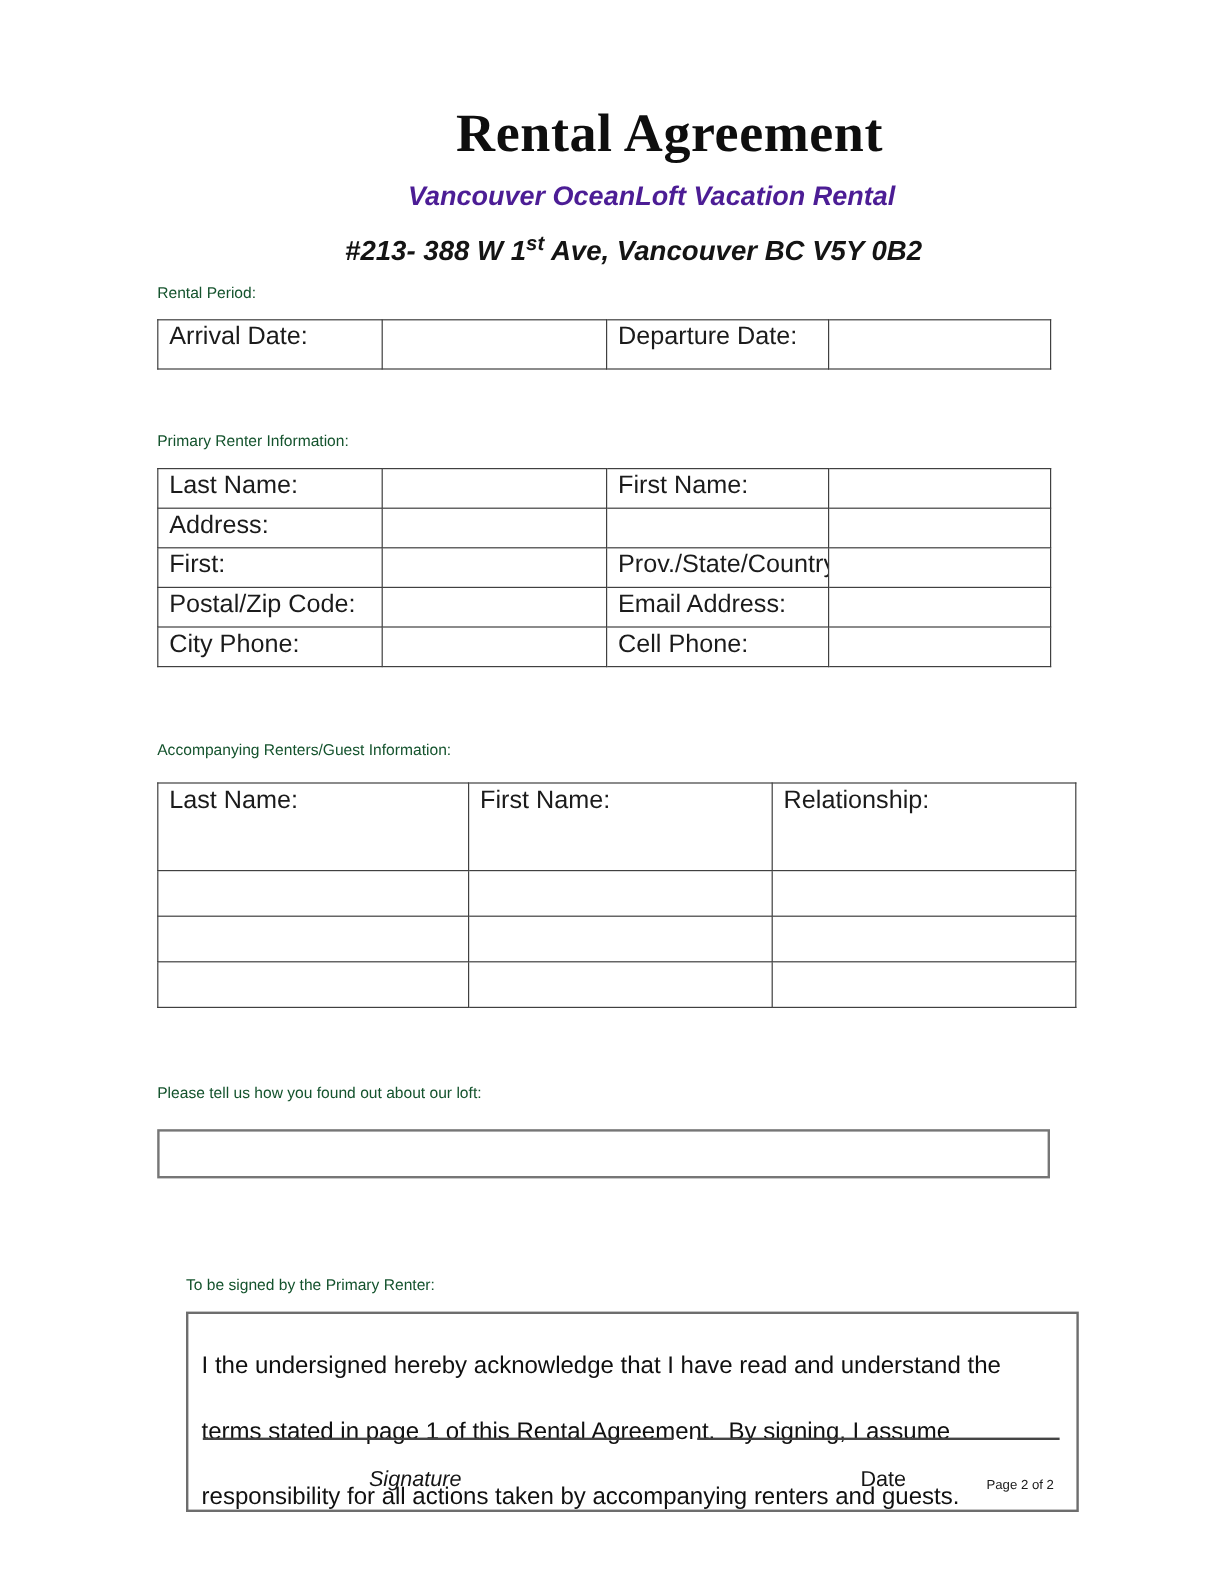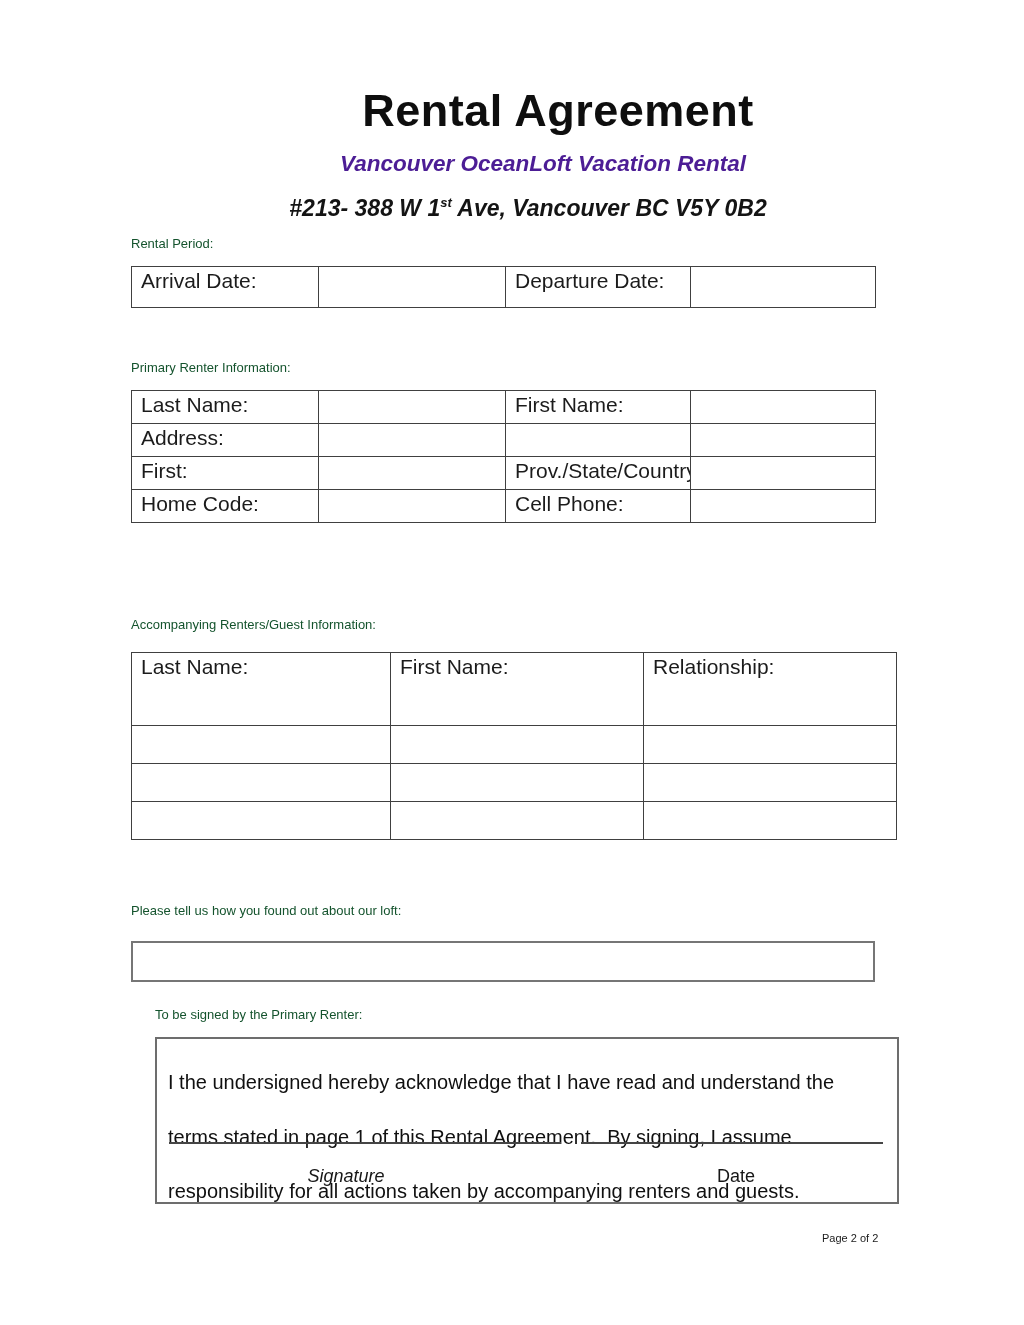--- a/index.html
+++ b/index.html
@@ -15,48 +15,49 @@
 
   
   .doc-header { position: absolute; top: 86px; left: 0; width: 100%; text-align: center; }
   .doc-title {
     margin: 0 0 0 92px;
     font-size: 45px;
     line-height: 50px;
     font-weight: bold;
     color: #0e0e0e;
     letter-spacing: 0.5px;
+    font-family: Liberation Serif, serif;
   }
   .doc-subtitle {
     margin: 15px 0 0 62px;
     font-size: 22.5px;
     line-height: 26px;
     font-weight: bold;
     font-style: italic;
     color: #4c1d95;
   }
   .doc-address {
     margin: 12px 0 0 32px;
     font-size: 23px;
     line-height: 27px;
     font-weight: bold;
     font-style: italic;
     color: #141414;
   }
-  .doc-address sup { font-size: 13px; }
+  .doc-address sup { font-size: 17px; }
 
   
   .sec { position: absolute; }
   .sec-label { font-size: 13px; line-height: 18px; margin-left: 0; color: #14532d; }
 
   #sec-rental   { left: 131px; top: 235px;  width: 744px; }
   #sec-primary  { left: 131px; top: 359px;  width: 744px; }
   #sec-accomp   { left: 131px; top: 616px;  width: 765px; }
   #sec-referral { left: 131px; top: 902px;  width: 744px; }
-  #sec-sign     { left: 131px; top: 1006px; width: 744px; padding-left: 24px; }
+  #sec-sign     { left: 131px; top: 1062px; width: 744px; padding-left: 24px; }
 
   
   table.grid {
     border-collapse: collapse;
     table-layout: fixed;
     width: 100%;
     margin-top: 13px;
   }
   table.grid td {
     border: 1px solid #404040;
@@ -175,21 +176,27 @@
         <td></td>
         <td></td>
       </tr>
       <tr>
         <td>First:</td>
         <td></td>
         <td>Prov./State/Country:</td>
         <td></td>
       </tr>
       <tr>
-        <td>Home Code:</td>
+        <td>Postal/Zip Code:</td>
+        <td></td>
+        <td>Email Address:</td>
+        <td></td>
+      </tr>
+      <tr>
+        <td>City Phone:</td>
         <td></td>
         <td>Cell Phone:</td>
         <td></td>
       </tr>
     </tbody>
       </table>
   </section>
 
   <section class="sec" id="sec-accomp">
     <div class="sec-label">Accompanying Renters/Guest Information:</div>

